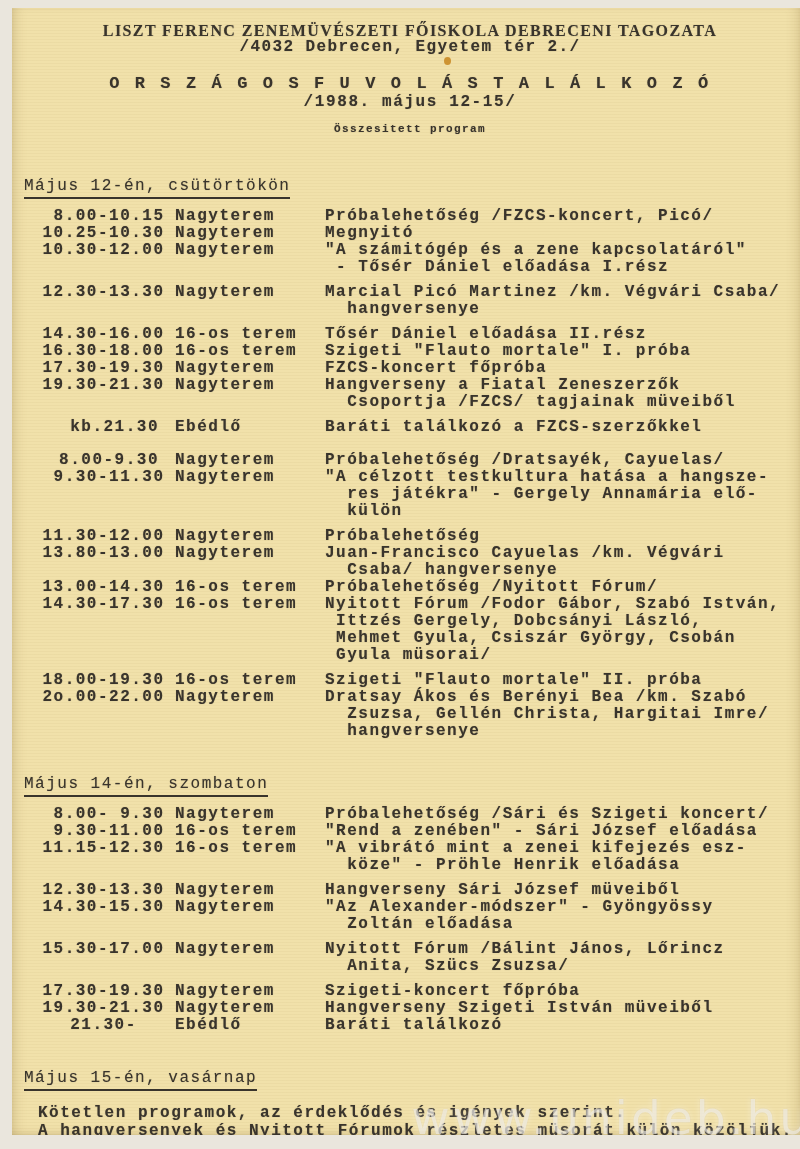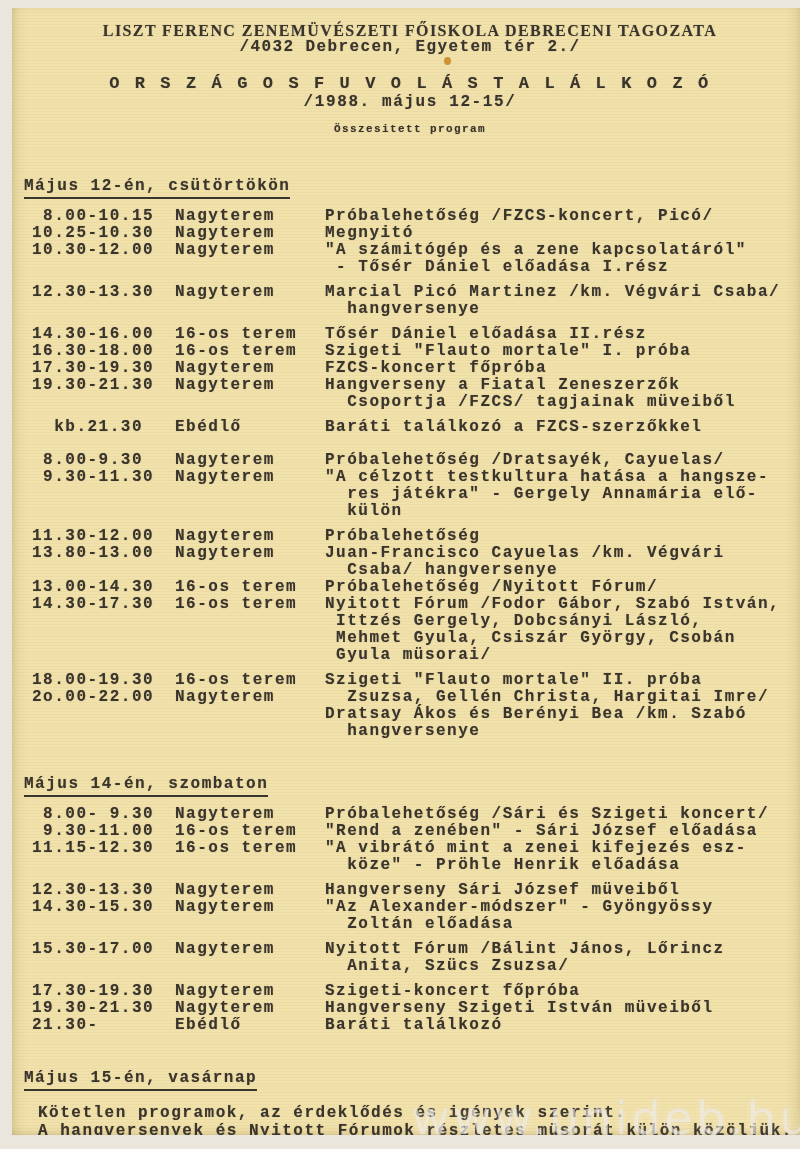--- a/index.html
+++ b/index.html
@@ -37,34 +37,34 @@
   .addr-line{font-size:16px;line-height:17px;letter-spacing:1.4px;}
   .event-title{margin-top:18px;font-size:17px;line-height:20px;letter-spacing:2.6px;}
   .event-date{font-size:16px;line-height:17px;letter-spacing:1.6px;}
   .subtitle{margin-top:10px;font-size:11px;line-height:17px;letter-spacing:1.4px;}
 
   .program-section{margin-top:16px;}
   #sections .program-section:first-child{margin-top:20px;}
   .section-heading{
     display:inline-block;
     font-size:16px;line-height:17px;letter-spacing:1.5px;
-    font-weight:700;
+    font-weight:400;
     border-bottom:2.5px solid var(--ink);
     padding-bottom:2px;
     margin-top:20px;
   }
   .section-rows{margin-top:9px;}
   .row{
     display:grid;
     grid-template-columns:151px 150px auto;
     align-items:start;
   }
   .row.gap{margin-top:8px;}
   .cell{font-size:16px;line-height:17px;letter-spacing:1.5px;}
-  .cell.time{white-space:pre;padding-left:8px;}
+  .cell.time{white-space:pre;padding-left:8px;text-align:center;}
   .cell.loc{white-space:pre;}
   .cell.desc{white-space:pre;}
   .desc-line{white-space:pre;}
 
   .notes{margin-top:13px;margin-left:14px;}
   .note-line{font-size:16px;line-height:18px;letter-spacing:1.5px;white-space:pre;}
 
   .watermark{
     position:absolute;
     right:-12px;bottom:-10px;
@@ -184,21 +184,21 @@
             <div class="cell desc"><div class="desc-line">Nyitott Fórum /Fodor Gábor, Szabó István,</div><div class="desc-line"> Ittzés Gergely, Dobcsányi László,</div><div class="desc-line"> Mehmet Gyula, Csiszár György, Csobán</div><div class="desc-line"> Gyula müsorai/</div></div>
           </div>
           <div class="row gap">
             <div class="cell time">18.00-19.30</div>
             <div class="cell loc">16-os terem</div>
             <div class="cell desc"><div class="desc-line">Szigeti "Flauto mortale" II. próba</div></div>
           </div>
           <div class="row">
             <div class="cell time">2o.00-22.00</div>
             <div class="cell loc">Nagyterem</div>
-            <div class="cell desc"><div class="desc-line">  Zsuzsa, Gellén Christa, Hargitai Imre/</div><div class="desc-line">Dratsay Ákos és Berényi Bea /km. Szabó</div><div class="desc-line">  hangversenye</div></div>
+            <div class="cell desc"><div class="desc-line">Dratsay Ákos és Berényi Bea /km. Szabó</div><div class="desc-line">  Zsuzsa, Gellén Christa, Hargitai Imre/</div><div class="desc-line">  hangversenye</div></div>
           </div>
         </div>
       </section>
       <section class="program-section">
         <div class="heading-wrap"><h2 class="section-heading">Május 14-én, szombaton</h2></div>
         <div class="section-rows">
           <div class="row">
             <div class="cell time"> 8.00- 9.30</div>
             <div class="cell loc">Nagyterem</div>
             <div class="cell desc"><div class="desc-line">Próbalehetőség /Sári és Szigeti koncert/</div></div>

